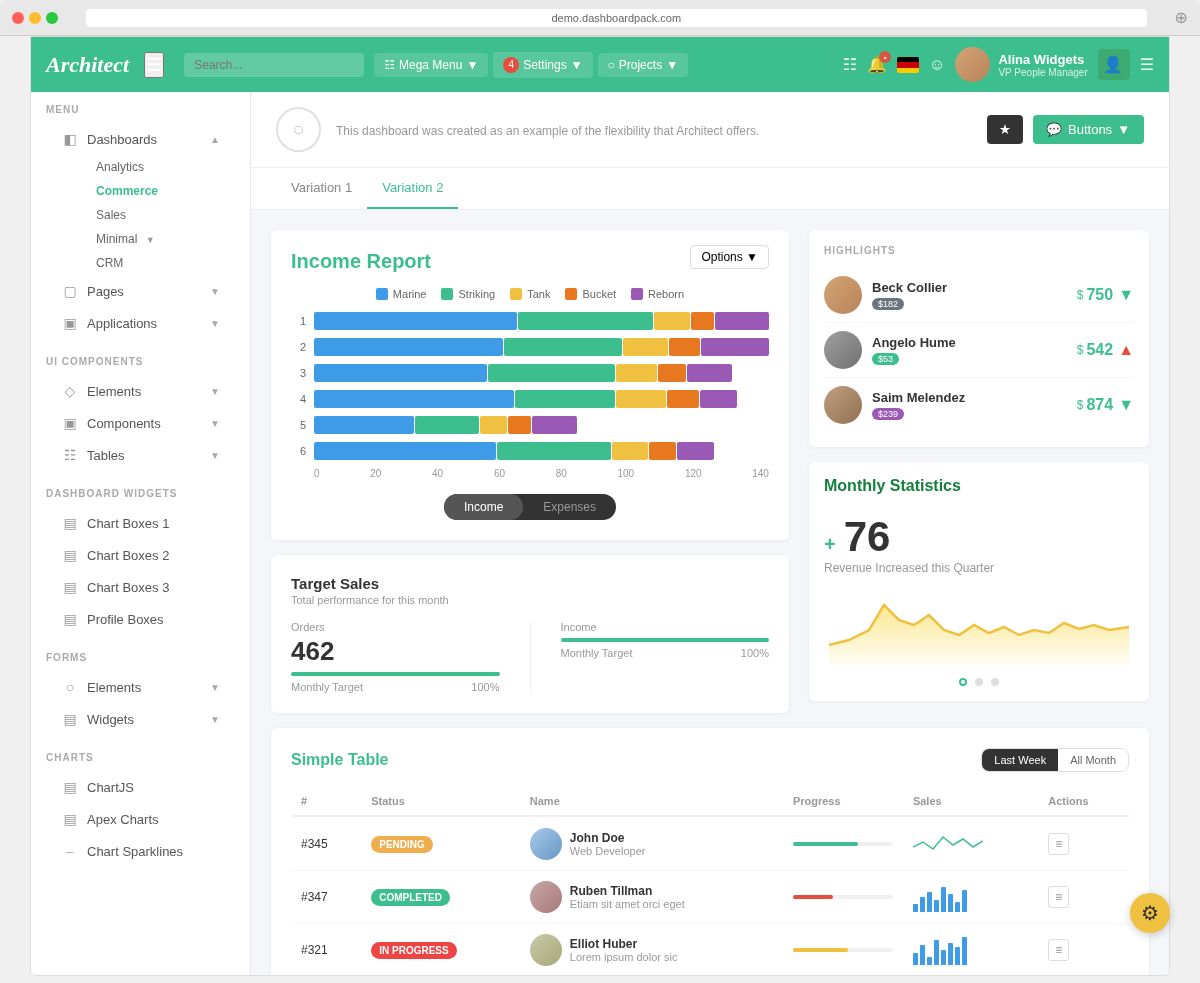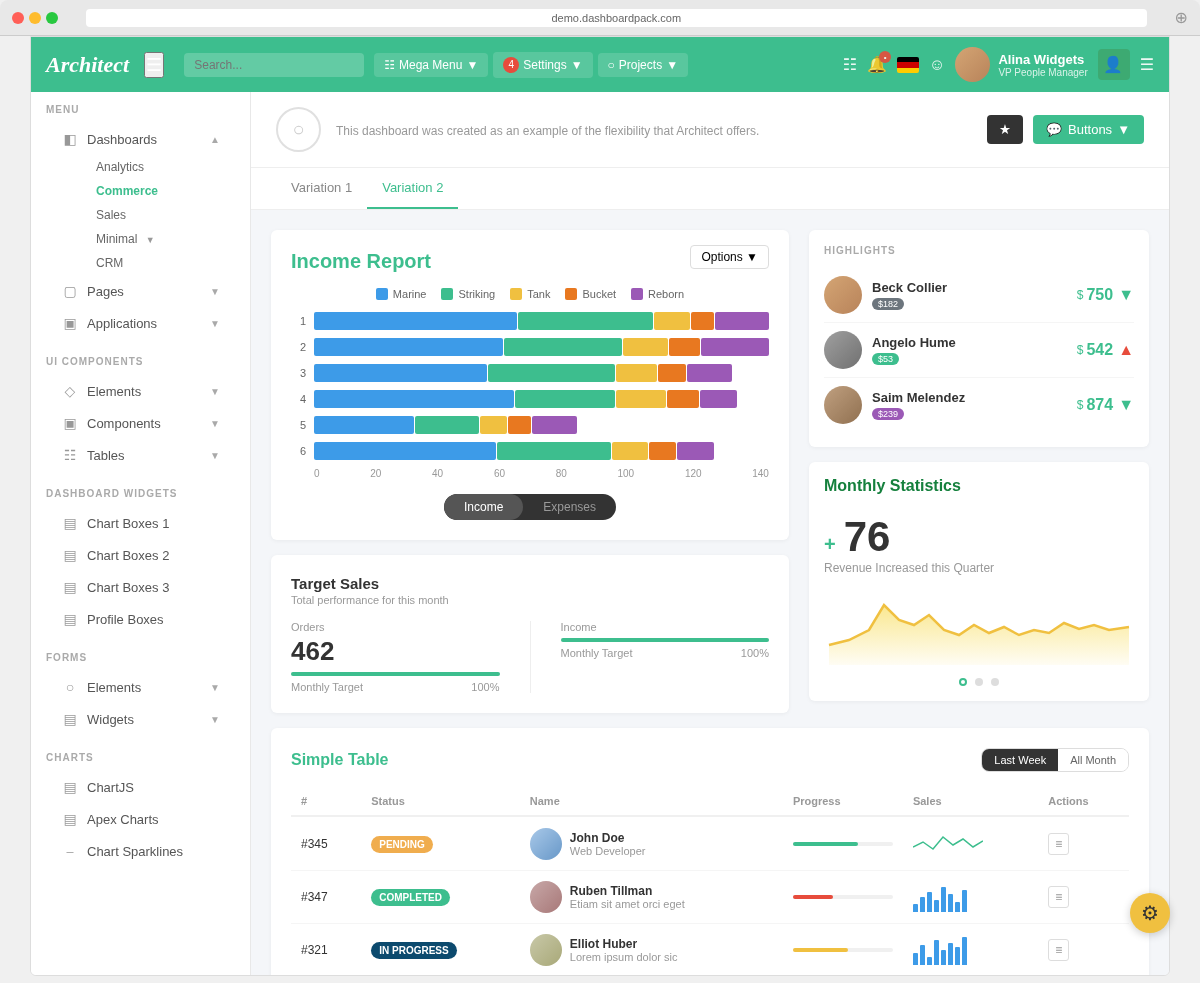--- a/index.html
+++ b/index.html
@@ -142,21 +142,21 @@
     .table-filters { display: flex; border: 1px solid #ddd; border-radius: 8px; overflow: hidden; }
     .filter-btn { padding: 5px 12px; font-size: 11px; background: white; border: none; cursor: pointer; color: #666; }
     .filter-btn.active { background: #333; color: white; }
 
     table { width: 100%; border-collapse: collapse; }
     th { text-align: left; padding: 8px 10px; font-size: 11px; font-weight: 600; color: #999; border-bottom: 2px solid #f0f0f0; }
     td { padding: 10px 10px; font-size: 12px; border-bottom: 1px solid #f5f5f5; vertical-align: middle; }
     .status-badge { padding: 3px 8px; border-radius: 10px; font-size: 10px; font-weight: bold; }
     .status-pending { background: #f0ad4e; color: white; }
     .status-completed { background: #3dbe8e; color: white; }
-    .status-inprogress { background: #0c4a6e; color: white; }
+    .status-inprogress { background: #ef4444; color: white; }
 
     .row-avatar { width: 32px; height: 32px; border-radius: 50%; background: linear-gradient(135deg, #d4a574, #b8835a); display: inline-block; margin-right: 8px; vertical-align: middle; }
     .name-cell { display: flex; align-items: center; }
     .name-info .name { font-weight: 600; font-size: 12px; color: #333; }
     .name-info .role { font-size: 11px; color: #999; }
 
     .progress-cell { width: 120px; }
     .progress-bar-wrap { height: 4px; background: #f0f0f0; border-radius: 2px; width: 100px; }
     .progress-bar-fill { height: 100%; border-radius: 2px; }
     .bar-mini { display: flex; align-items: flex-end; gap: 2px; height: 30px; width: 70px; }

